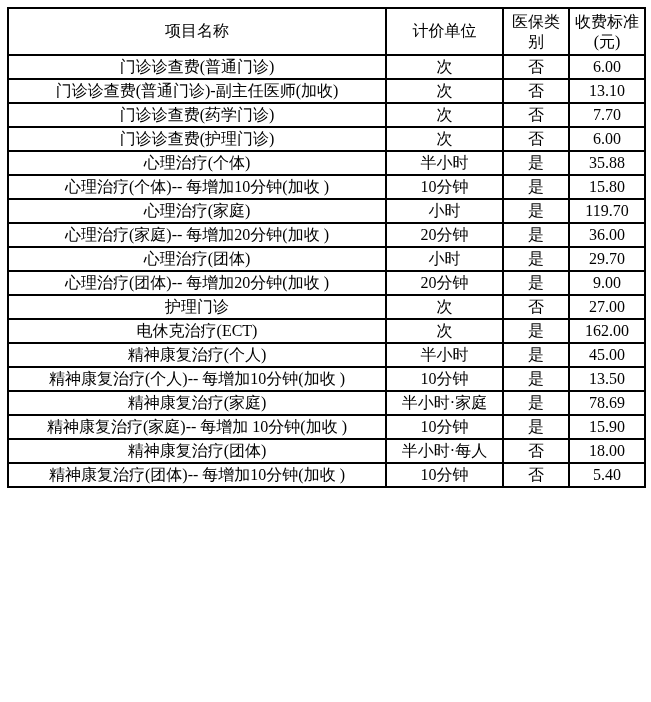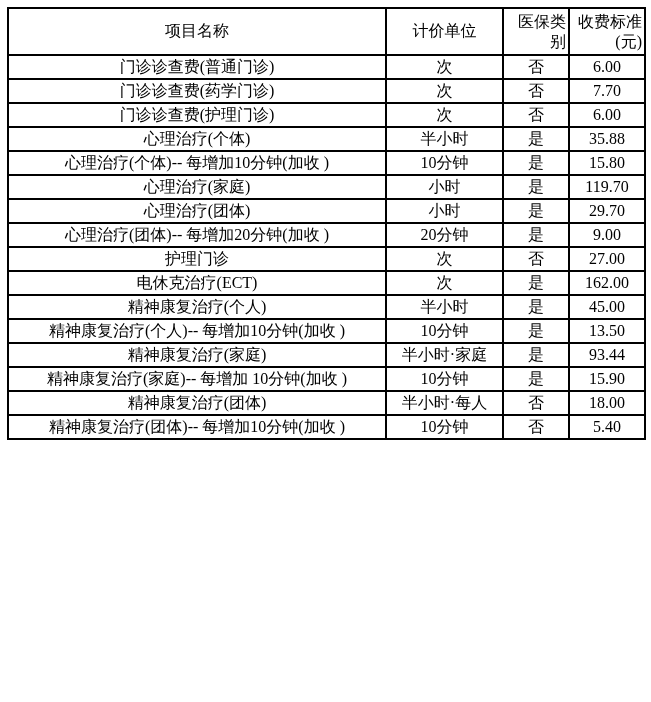--- a/index.html
+++ b/index.html
@@ -33,21 +33,21 @@
     font-weight: normal;
     color: #000000;
     overflow: hidden;
   }
   .fee-table thead tr { height: 47px; }
   .fee-table tbody tr { height: 24px; }
   .col-name      { width: 378px; }
   .col-unit      { width: 117px; }
   .col-insurance { width: 66px; }
   .col-price     { width: 76px; }
-  .hdr-line { display: block; line-height: 20px; text-align: right; }
+  .hdr-line { display: block; line-height: 20px; }
 </style>
 </head>
 <body>
 
 <div class="page">
   <table class="fee-table">
     <colgroup>
       <col class="col-name">
       <col class="col-unit">
       <col class="col-insurance">
@@ -68,20 +68,26 @@
       </tr>
     </thead>
     <tbody>
         <tr>
     <td>门诊诊查费(普通门诊)</td>
     <td>次</td>
     <td>否</td>
     <td>6.00</td>
   </tr>
         <tr>
+    <td>门诊诊查费(普通门诊)-副主任医师(加收)</td>
+    <td>次</td>
+    <td>否</td>
+    <td>13.10</td>
+  </tr>
+        <tr>
     <td>门诊诊查费(药学门诊)</td>
     <td>次</td>
     <td>否</td>
     <td>7.70</td>
   </tr>
         <tr>
     <td>门诊诊查费(护理门诊)</td>
     <td>次</td>
     <td>否</td>
     <td>6.00</td>
@@ -96,20 +102,26 @@
     <td>心理治疗(个体)-- 每增加10分钟(加收 )</td>
     <td>10分钟</td>
     <td>是</td>
     <td>15.80</td>
   </tr>
         <tr>
     <td>心理治疗(家庭)</td>
     <td>小时</td>
     <td>是</td>
     <td>119.70</td>
+  </tr>
+        <tr>
+    <td>心理治疗(家庭)-- 每增加20分钟(加收 )</td>
+    <td>20分钟</td>
+    <td>是</td>
+    <td>36.00</td>
   </tr>
         <tr>
     <td>心理治疗(团体)</td>
     <td>小时</td>
     <td>是</td>
     <td>29.70</td>
   </tr>
         <tr>
     <td>心理治疗(团体)-- 每增加20分钟(加收 )</td>
     <td>20分钟</td>
@@ -137,21 +149,21 @@
         <tr>
     <td>精神康复治疗(个人)-- 每增加10分钟(加收 )</td>
     <td>10分钟</td>
     <td>是</td>
     <td>13.50</td>
   </tr>
         <tr>
     <td>精神康复治疗(家庭)</td>
     <td>半小时·家庭</td>
     <td>是</td>
-    <td>93.44</td>
+    <td>78.69</td>
   </tr>
         <tr>
     <td>精神康复治疗(家庭)-- 每增加 10分钟(加收 )</td>
     <td>10分钟</td>
     <td>是</td>
     <td>15.90</td>
   </tr>
         <tr>
     <td>精神康复治疗(团体)</td>
     <td>半小时·每人</td>

